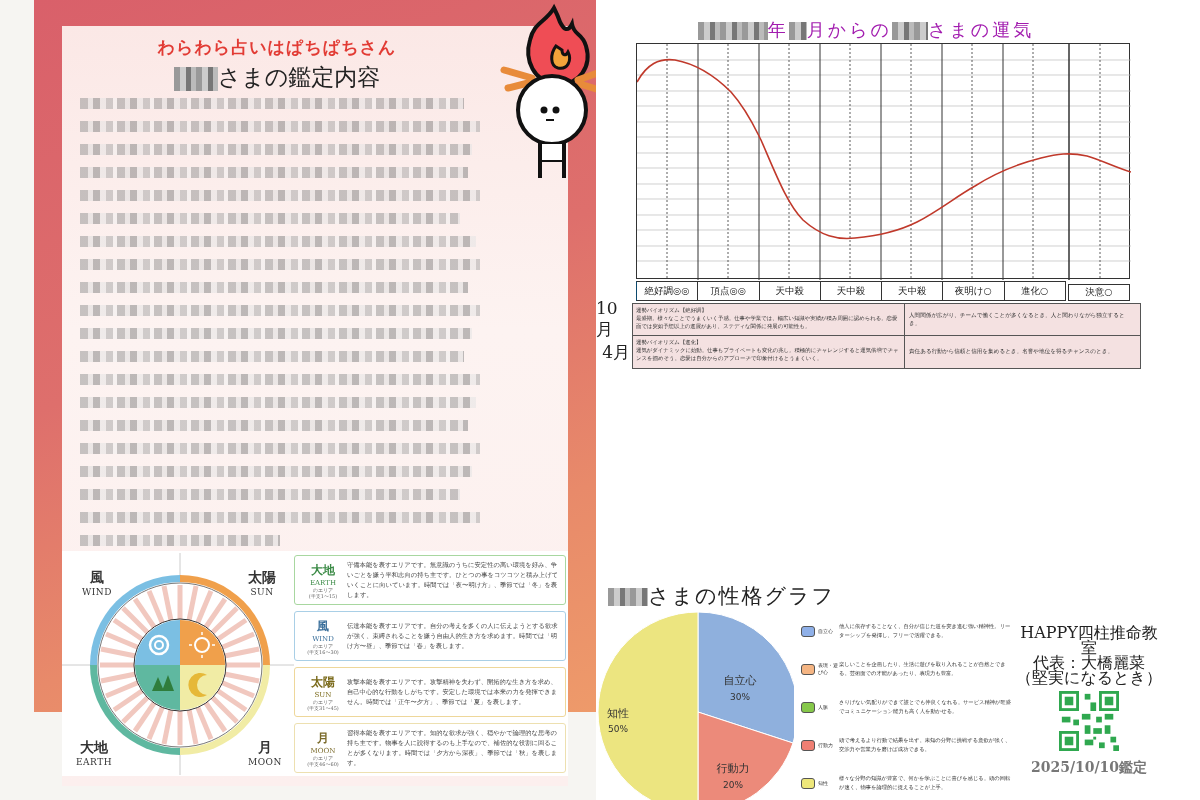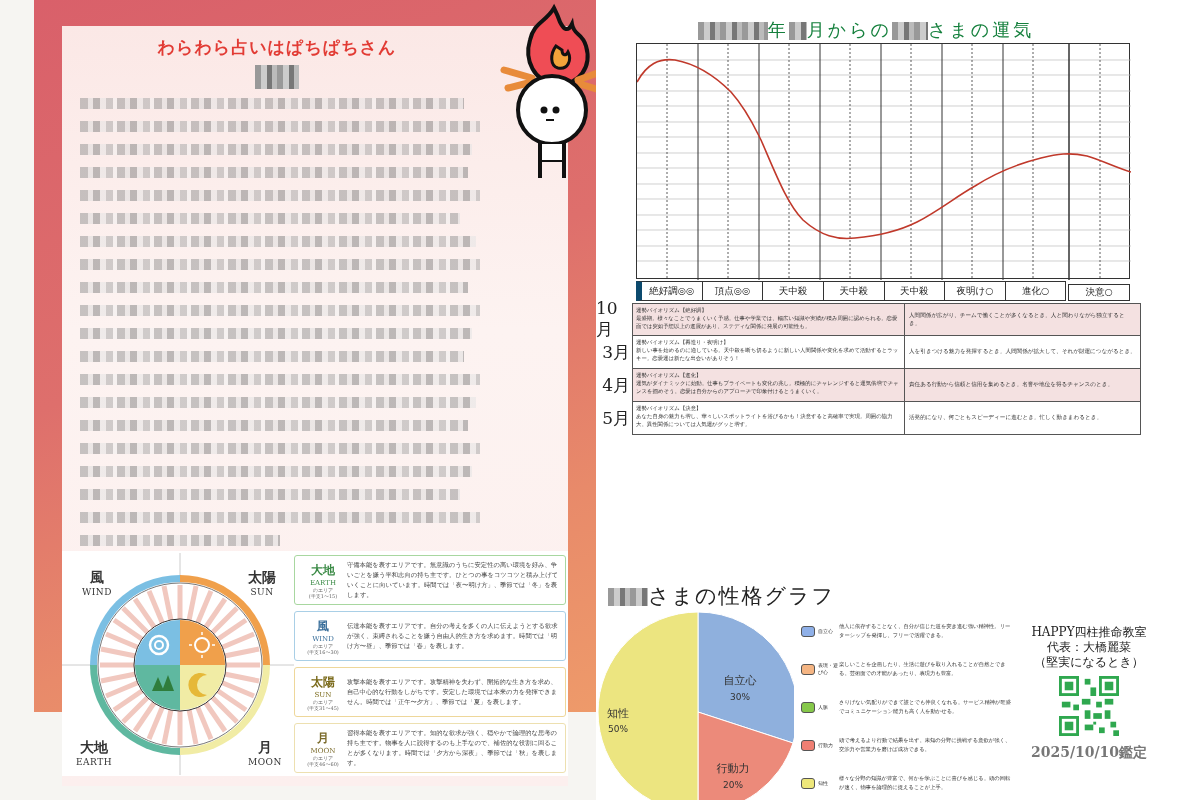--- a/index.html
+++ b/index.html
@@ -34,25 +34,25 @@
   .info-box.sun { border-color: #eed79a; }
   .info-box.moon { border-color: #ede0b0; }
   .ib-badge { width: 48px; text-align: center; font-family: "DejaVu Serif", serif; flex-shrink: 0; }
   .ib-badge .k { font-size: 12px; font-weight: bold; display: block; }
   .ib-badge .e { font-size: 7px; display: block; }
   .ib-badge .a { font-size: 5px; color: #666; display: block; }
   .ib-text { font-size: 6.3px; line-height: 10px; color: #444; font-family: "DejaVu Serif", serif; }
 
   
   .right-page { position: absolute; left: 596px; top: 0; width: 604px; height: 800px; background: #fff; }
-  .fortune-title { position: absolute; left: 40px; top: 18px; width: 460px; text-align: center; font-size: 18px; letter-spacing: 3px; color: #15803d; }
+  .fortune-title { position: absolute; left: 40px; top: 18px; width: 460px; text-align: center; font-size: 18px; letter-spacing: 3px; color: #a21caf; }
   .chart-area { position: absolute; left: 40px; top: 43px; width: 494px; height: 236px; border: 1px solid #333; }
   .phase-row { position: absolute; left: 40px; top: 281px; width: 494px; height: 20px; display: flex; }
   .phase-cell { flex: 1; border: 1px solid #333; border-left: none; font-size: 9.5px; display: flex; align-items: center; justify-content: center; color: #222; }
-  .phase-cell:first-child { border-left: 6px solid #0c4a6e; }
+  .phase-cell:first-child { border-left: 1px solid #0c4a6e; }
   .phase-cell.last { margin-top: 3px; border-left: 1px solid #333; margin-left: 2px; }
 
   .month-table { position: absolute; left: 0; top: 303px; width: 545px; }
   .month-row { display: flex; height: 33px; }
   .month-label { width: 36px; font-size: 17px; color: #222; font-family: "DejaVu Serif", serif; display: flex; align-items: center; justify-content: flex-end; padding-right: 2px; }
   .month-main { flex: 1; display: flex; border: 1px solid #555; border-top: none; }
   .month-row:first-child .month-main { border-top: 1px solid #555; }
   .month-row.pink .month-main { background: #f4e1e1; }
   .mm-left { width: 272px; border-right: 1px solid #555; padding: 2px 3px; font-size: 5.4px; line-height: 8px; color: #333; overflow: hidden; }
   .mm-left .bio { display: block; }
@@ -60,32 +60,32 @@
 
   .pers-title { position: absolute; left: 12px; top: 582px; font-size: 21px; letter-spacing: 2px; color: #222; }
   .pie-wrap { position: absolute; left: 2px; top: 612px; width: 196px; height: 188px; }
   .legend { position: absolute; left: 205px; top: 612px; width: 214px; }
   .lg-item { display: flex; align-items: center; height: 38px; }
   .lg-swatch { width: 14px; height: 11px; border-radius: 3px; border: 1px solid #555; flex-shrink: 0; }
   .lg-label { width: 24px; font-size: 5px; padding-left: 3px; color: #333; flex-shrink: 0; line-height: 7px; }
   .lg-desc { font-size: 5.3px; line-height: 9px; color: #333; }
 
   .school { position: absolute; left: 418px; top: 625px; width: 150px; text-align: center; font-family: "DejaVu Serif", serif; color: #222; }
-  .school .l1, .school .l2, .school .l3 { font-size: 12px; line-height: 15px; display: block; }
+  .school .l1, .school .l2, .school .l3 { font-size: 16px; line-height: 15px; display: block; }
   .qr { width: 60px; height: 64px; margin: 4px auto 2px; }
   .school .date { font-size: 14px; color: #777; font-weight: bold; display: block; }
 </style>
 </head>
 <body>
 
 <div class="left-page">
   <div class="left-inner">
     <div class="brand">わらわら占いはぱちぱちさん</div>
     <div class="page-title">
-      <span class="mosaic" style="width:44px;height:24px;"></span>
+      <span class="mosaic" style="width:44px;height:24px;"></span><span>さまの鑑定内容</span>
     </div>
 
     <div class="blur-text">
       <div class="blur-line" style="width:96%"></div>
         <div class="blur-line" style="width:100%"></div>
       <div class="blur-line" style="width:98%"></div>
         <div class="blur-line" style="width:97%"></div>
       <div class="blur-line" style="width:100%"></div>
         <div class="blur-line" style="width:95%"></div>
       <div class="blur-line" style="width:99%"></div>
@@ -281,39 +281,25 @@
   </div>
 
   <div class="month-table">
     <div class="month-row pink">
       <div class="month-label">10月</div>
       <div class="month-main">
           <div class="mm-left"><span class="bio">運勢バイオリズム【絶好調】</span><span>最盛期。様々なことでうまくいく予感。仕事や学業では、幅広い知識や実績が積み周囲に認められる。恋愛面では突如予想以上の進展があり、ステディな関係に発展の可能性も。</span></div>
           <div class="mm-right">人間関係が広がり、チームで働くことが多くなるとき。人と関わりながら独立するとき。</div>
         </div>
     </div>
-    <div class="month-row">
-      <div class="month-label">3月</div>
-      <div class="month-main">
-          <div class="mm-left"><span class="bio">運勢バイオリズム【再造り・夜明け】</span><span>新しい事を始めるのに適している。天中殺を断ち切るように新しい人間関係や変化を求めて活動するとラッキー。恋愛運は新たな出会いがありそう！</span></div>
-          <div class="mm-right">人を引きつける魅力を発揮するとき。人間関係が拡大して、それが財運につながるとき。</div>
-        </div>
-    </div>
     <div class="month-row pink">
       <div class="month-label">4月</div>
       <div class="month-main">
           <div class="mm-left"><span class="bio">運勢バイオリズム【進化】</span><span>運気がダイナミックに始動。仕事もプライベートも変化の兆し。積極的にチャレンジすると運気倍増でチャンスを掴めそう。恋愛は自分からのアプローチで印象付けるとうまくいく。</span></div>
           <div class="mm-right">責任ある行動から信頼と信用を集めるとき。名誉や地位を得るチャンスのとき。</div>
-        </div>
-    </div>
-    <div class="month-row">
-      <div class="month-label">5月</div>
-      <div class="month-main">
-          <div class="mm-left"><span class="bio">運勢バイオリズム【決意】</span><span>あなた自身の魅力も増し、華々しいスポットライトを浴びるかも！決意すると高確率で実現。周囲の協力大。異性関係については人気運がグッと増す。</span></div>
-          <div class="mm-right">活発的になり、何ごともスピーディーに進むとき。忙しく動きまわるとき。</div>
         </div>
     </div>
   </div>
 
   <div class="pers-title">
     <span class="mosaic" style="width:40px;height:18px;"></span><span>さまの性格グラフ</span>
   </div>
 
   <div class="pie-wrap">
     <svg width="196" height="188" viewBox="0 0 196 188">

